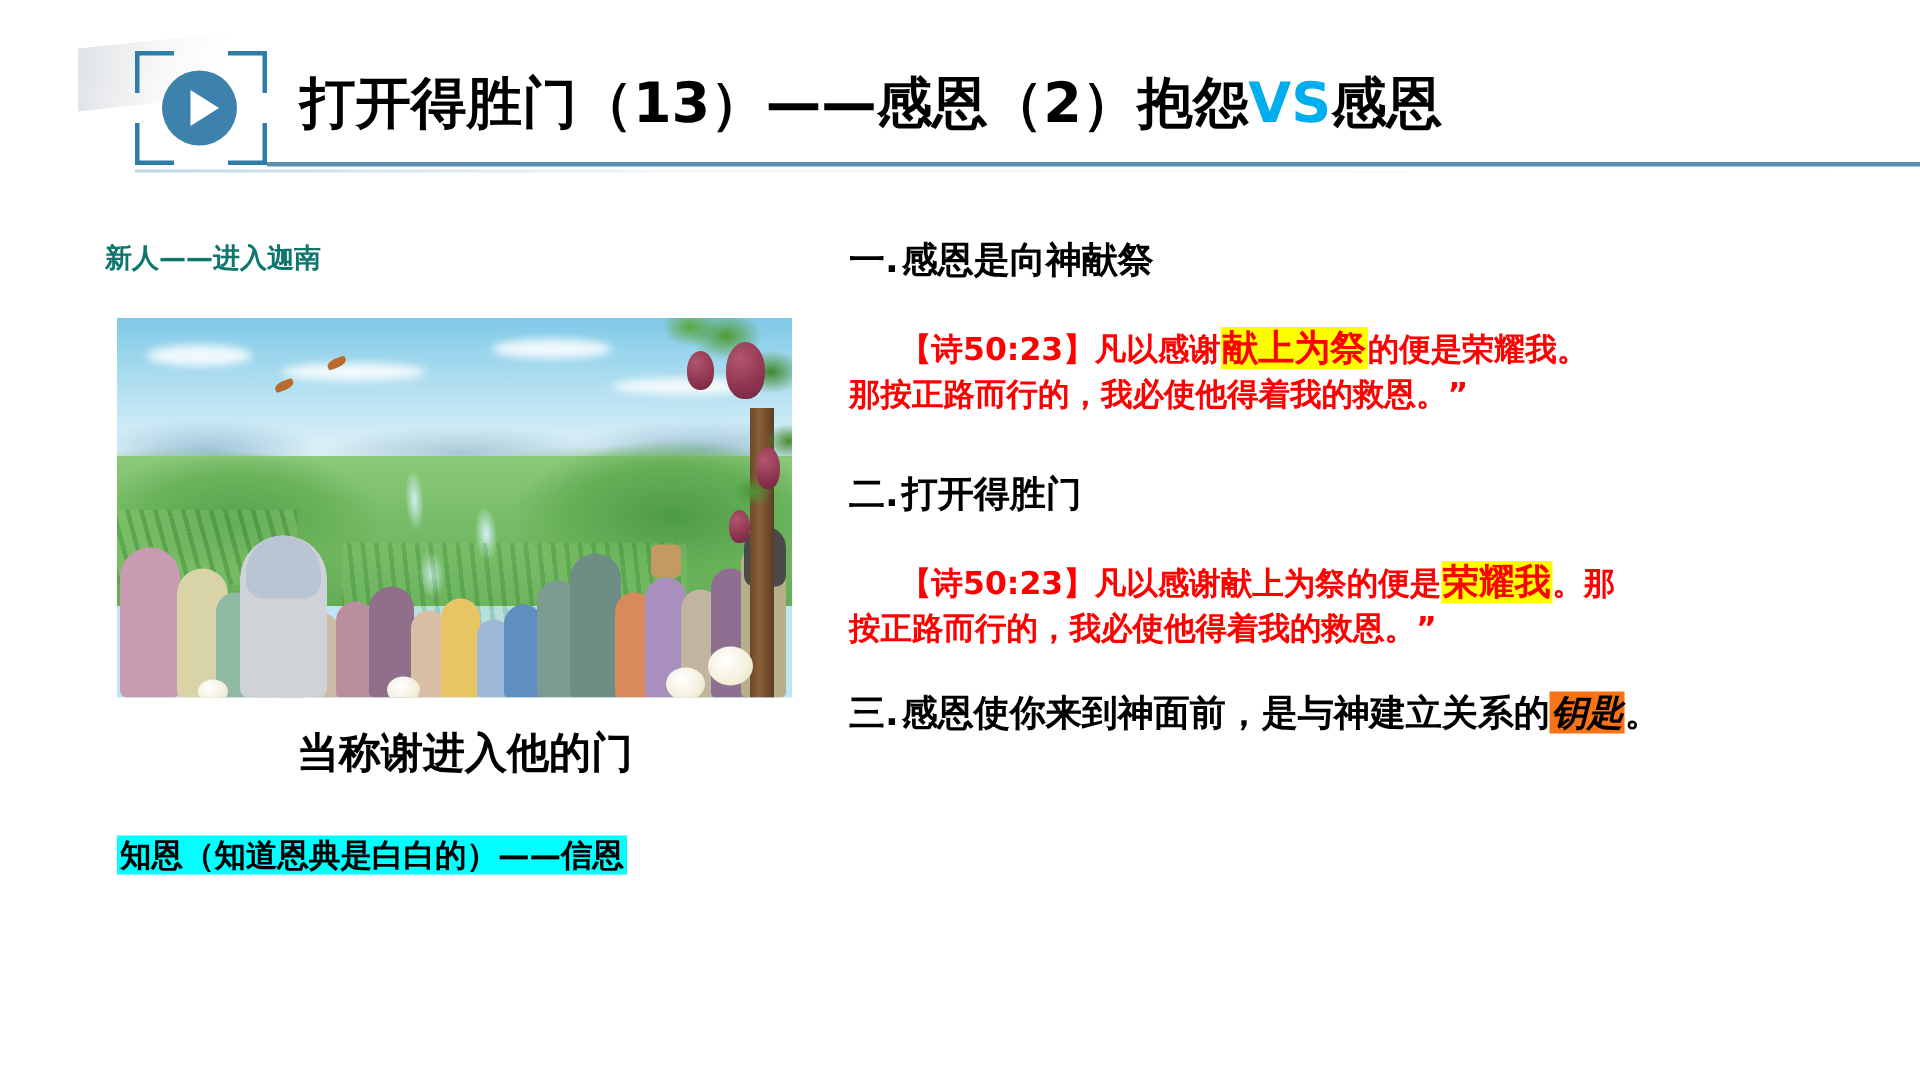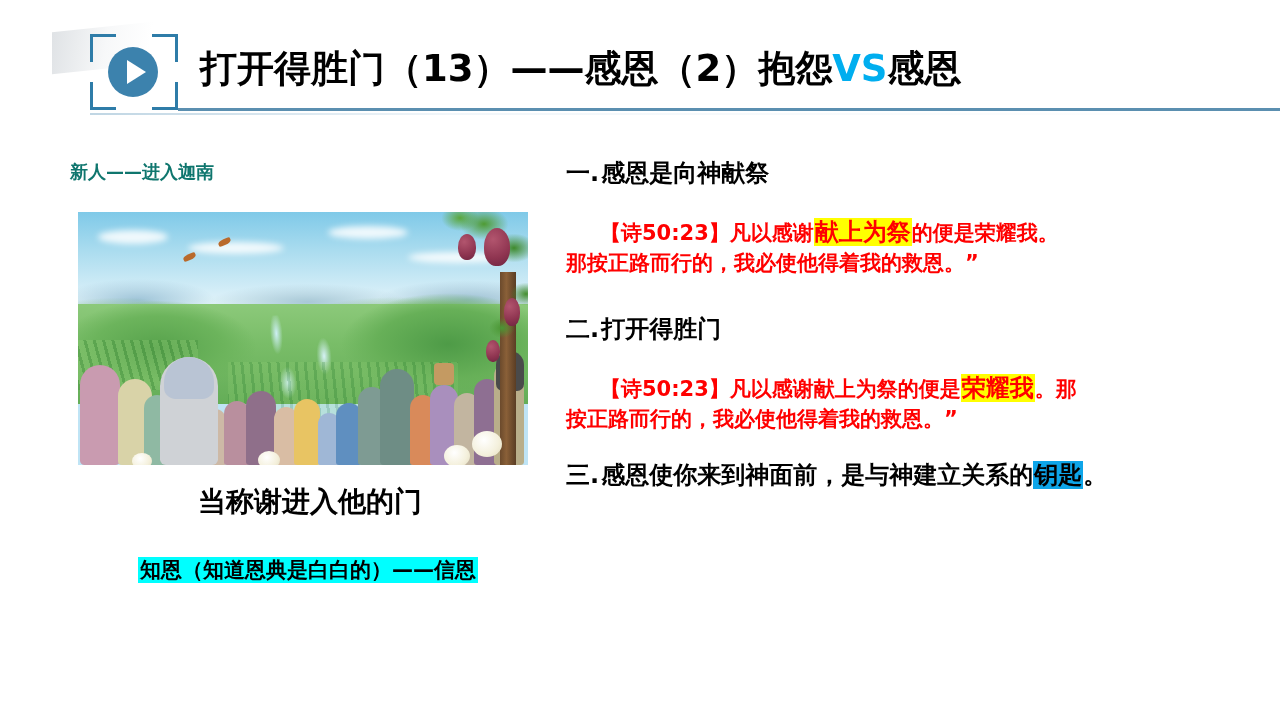--- a/index.html
+++ b/index.html
@@ -181,21 +181,20 @@
 
   .left-caption {
     position: absolute; left: 70px; top: 483px; width: 480px;
     text-align: center;
     font-size: 28px; font-weight: bold; color: #000000;
     font-family: "DejaVu Sans", "Liberation Sans", sans-serif;
   }
 
   .cyan-box {
     position: absolute; left: 78px; top: 556px; width: 460px;
-    text-align: center;
     font-size: 21px; font-weight: bold; color: #000000;
     line-height: 1.34;
     font-family: "DejaVu Sans", "Liberation Sans", sans-serif;
   }
   .cyan-box .ln { display: block; }
   .cyan-box .hl {
     background: #00ffff;
     padding: 1px 2px;
     box-decoration-break: clone;
     -webkit-box-decoration-break: clone;
@@ -206,22 +205,23 @@
 
   .point { margin-bottom: 6px; }
   .point-title {
     font-size: 24px; font-weight: bold; color: #000000;
     font-family: "DejaVu Sans", "Liberation Sans", sans-serif;
     line-height: 1.3;
     white-space: nowrap;
   }
   .point-title .num { margin-right: 2px; }
   .point-title .hl-y {
-    background: #0ea5e9;
+    background: #f97316;
     padding: 0 1px;
+    font-style: italic;
   }
 
   .verse {
     color: #ff0000; font-weight: bold;
     font-size: 21px; line-height: 1.42;
     font-family: "DejaVu Sans", "Liberation Sans", sans-serif;
     margin-top: 26px;
   }
   .verse .indent { display: inline-block; width: 34px; }
   .verse .hl-y {

